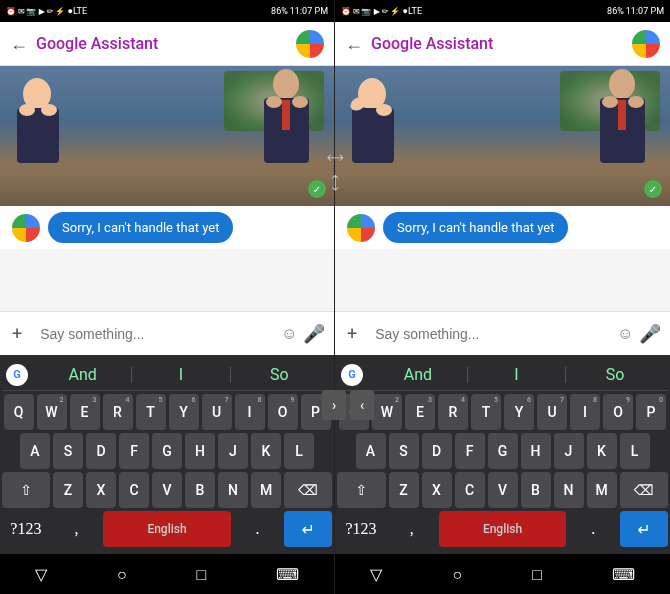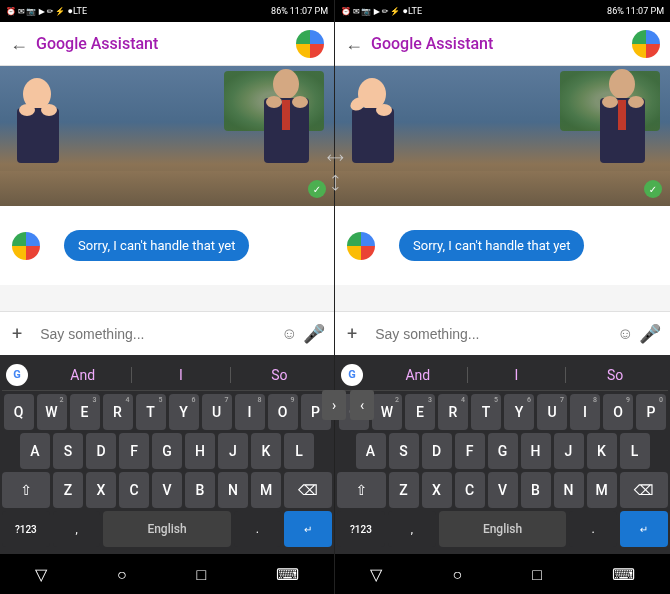--- a/index.html
+++ b/index.html
@@ -145,25 +145,25 @@
       border-radius: 50%;
       display: flex;
       align-items: center;
       justify-content: center;
       color: white;
       font-size: 10px;
     }
 
     
     .message-container {
-      padding: 24px 12px;
+      padding: 6px 12px;
       background: #fff;
       display: flex;
       align-items: center;
-      gap: 24px;
+      gap: 8px;
     }
     .assistant-avatar {
       width: 28px;
       height: 28px;
       border-radius: 50%;
       background: conic-gradient(#4285F4 0deg 90deg, #EA4335 90deg 180deg, #FBBC04 180deg 270deg, #34A853 270deg 360deg);
       flex-shrink: 0;
     }
     .message-bubble {
       background: #1976D2;
@@ -234,22 +234,22 @@
       justify-content: center;
       font-size: 11px;
       font-weight: bold;
       color: #4285F4;
       margin-right: 6px;
       flex-shrink: 0;
     }
     .suggestion {
       flex: 1;
       text-align: center;
-      color: #f0abfc;
-      font-size: 14px;
+      color: #86efac;
+      font-size: 16px;
       cursor: pointer;
     }
     .suggestion-divider {
       width: 1px;
       height: 16px;
       background: #555;
     }
 
     .key-row {
       display: flex;
@@ -276,26 +276,27 @@
     }
     .key-sup {
       position: absolute;
       top: 2px;
       right: 3px;
       font-size: 7px;
       color: #aaa;
     }
     .key-special {
       background: #2C2C2E;
-      font-size: 10px;
+      font-size: 16px;
       max-width: none;
       flex: 1.5;
+      font-family: Liberation Serif, serif;
     }
     .key-space {
-      background: #404040;
+      background: #b91c1c;
       max-width: none;
       flex: 4;
       font-size: 12px;
       color: #ccc;
     }
     .key-shift {
       max-width: none;
       flex: 1.5;
     }
     .key-backspace {

